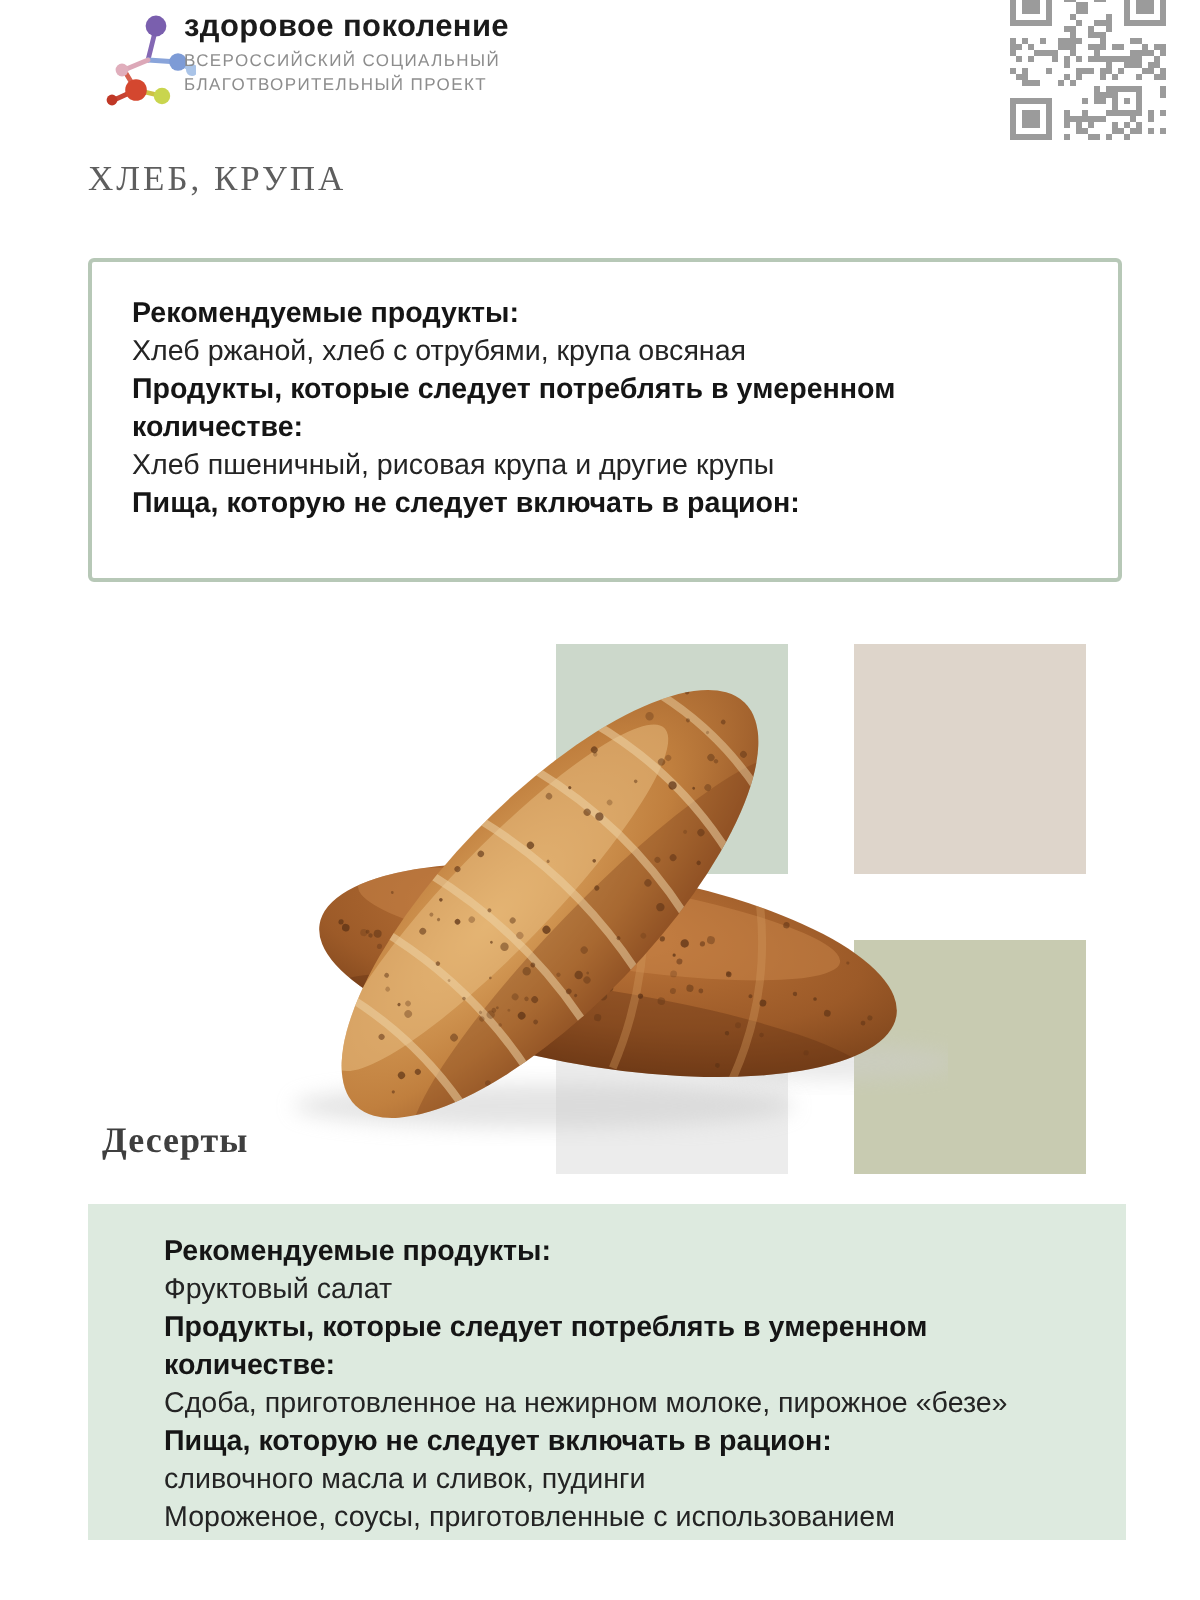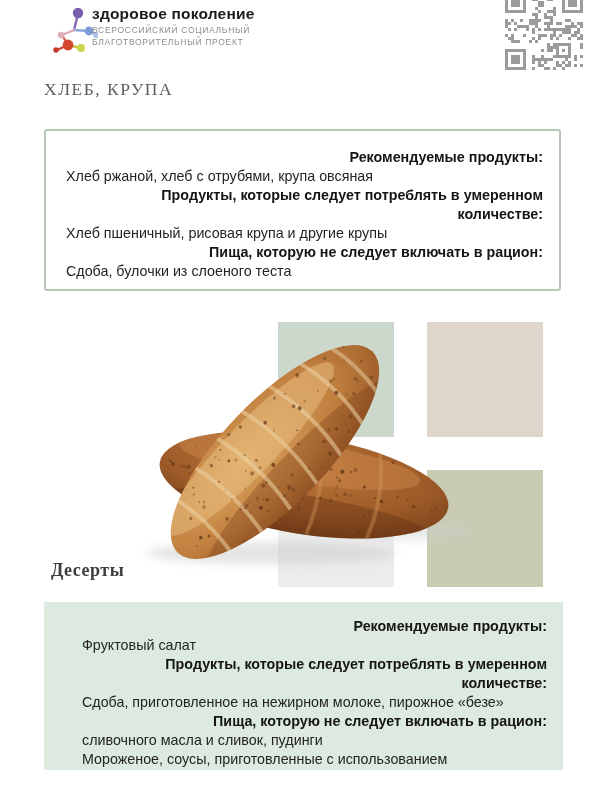--- a/index.html
+++ b/index.html
@@ -25,21 +25,21 @@
     color:#5e5e5e; letter-spacing:1.5px;text-align:center;
   }
   .h-desserts {
     position:absolute; left:47px; top:560px;
     font-family:"Liberation Serif", serif; font-size:18px; font-weight:bold;
     color:#3f3f3f; letter-spacing:0.5px;
   }
   
   .box { position:absolute; font-size:14.3px; }
   .box .ln { white-space:nowrap; }
-  .box .b { font-weight:bold; color:#151515;text-align:right; }
+  .box .b { font-weight:bold; color:#151515; }
   .box .r { font-weight:normal; color:#242424; }
   .box-bread {
     left:40px; top:129px; width:517px; height:162px;
     background:#ffffff; border:2px solid #b7c8b7; border-radius:3px;
     padding:17px 16px 0 20px; line-height:19px;
   }
   .box-desserts {
     left:40px; top:602px; width:519px; height:168px;
     background:#ddeadf; padding:15px 16px 0 38px; line-height:19px;
   }
@@ -275,21 +275,20 @@
 
   <div class="h-bread">ХЛЕБ, КРУПА</div>
 
   <div class="box box-bread" style="border-color: rgb(183, 200, 183);">
     <div class="ln b">Рекомендуемые продукты:</div>
     <div class="ln r">Хлеб ржаной, хлеб с отрубями, крупа овсяная</div>
     <div class="ln b">Продукты, которые следует потреблять в умеренном</div>
     <div class="ln b">количестве:</div>
     <div class="ln r">Хлеб пшеничный, рисовая крупа и другие крупы</div>
     <div class="ln b">Пища, которую не следует включать в рацион:</div>
-    <div class="ln r">Сдоба, булочки из слоеного теста</div>
   </div>
 
   <div class="block" style="left: 274px; top: 322px; width: 116px; height: 115px; background-color: rgb(204, 216, 203);"></div>
   <div class="block" style="left: 423px; top: 322px; width: 116px; height: 115px; background-color: rgb(222, 213, 203);"></div>
   <div class="block" style="left: 274px; top: 470px; width: 116px; height: 117px; background-color: rgb(236, 236, 236);"></div>
   <div class="block" style="left: 423px; top: 470px; width: 116px; height: 117px; background-color: rgb(200, 203, 177);"></div>
 
   <div class="bread-photo">
     <svg width="352" height="250" viewBox="0 0 352 250">
       <defs>

